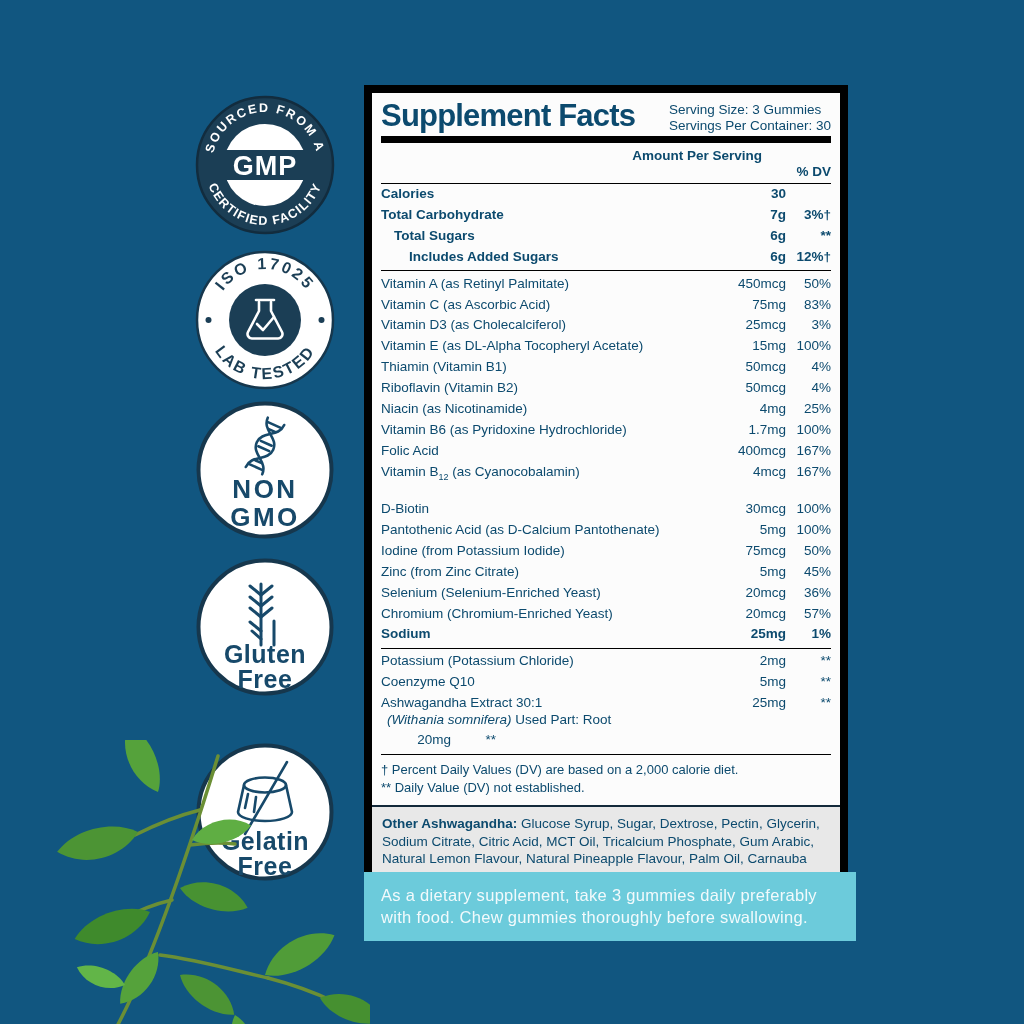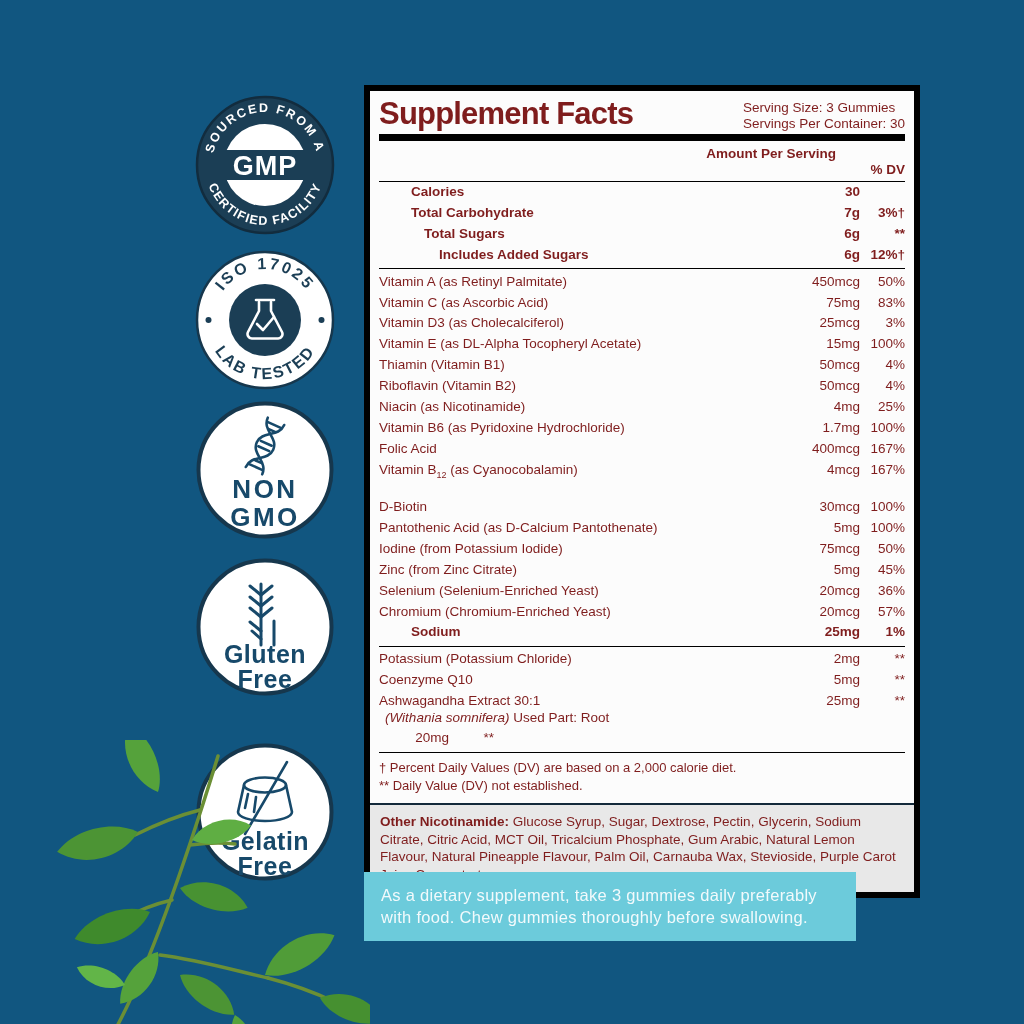--- a/index.html
+++ b/index.html
@@ -4,35 +4,35 @@
 <style>
   html,body{margin:0;padding:0;}
   body{width:1024px;height:1024px;overflow:hidden;font-family:"Liberation Sans",sans-serif;}
   .stage{position:relative;width:1024px;height:1024px;background:#115680;overflow:hidden;}
 
   
   .badge{position:absolute;left:195px;width:140px;height:140px;}
   .badge svg{display:block;}
 
   
-  .panel{position:absolute;left:364px;top:85px;width:556px;box-sizing:border-box;
-         border:6px solid #000000;background:#fcfcfc;color:#7f1d1d;}
+  .panel{position:absolute;left:364px;top:85px;width:484px;box-sizing:border-box;
+         border:8px solid #000000;background:#fcfcfc;color:#0c4a6e;}
   .facts{padding:6px 9px 7px;}
   .title-row{display:flex;justify-content:space-between;align-items:flex-start;}
   .sf-title{font-size:31px;line-height:34px;font-weight:700;letter-spacing:-0.8px;margin:0;}
   .serving{font-size:13.5px;line-height:15.5px;padding-top:3px;white-space:nowrap;}
   .thickbar{height:7px;background:#000;margin-top:3px;}
   .colhead{display:flex;justify-content:flex-end;font-weight:700;font-size:13.5px;padding:5px 0 4px;gap:24px;}
   .colhead .dvh{width:45px;text-align:right;margin-top:16px;}
   .headline{border-top:1.5px solid #000;}
   .frow{display:flex;align-items:flex-start;font-size:13.5px;line-height:14.5px;padding:3.2px 0;}
   .frow .lab{flex:1;}
   .frow .amt{width:70px;text-align:right;}
   .frow .dv{width:45px;text-align:right;}
-  .frow.b{font-weight:700;margin-left:32px;}
+  .frow.b{font-weight:700;}
   .frow.gap{margin-top:12px;}
   .ind1 .lab{padding-left:13px;}
   .ind2 .lab{padding-left:28px;}
   .rule{border-top:1.5px solid #000;margin:2.5px 0;}
   .frow sub{font-size:9px;}
   .subline{font-weight:400;padding:2px 0 0 6px;}
   .footnotes{font-size:13px;line-height:17.5px;padding:4px 0 2px;}
   .other-box{background:#e8e8e8;border-top:2px solid #13293a;padding:8px 10px 9px;
              font-size:13.5px;line-height:17.5px;}
   .other-box .obl{font-weight:700;}
@@ -316,21 +316,21 @@
           <div class="rule"></div>
         </div>
 
       <div class="footnotes">
         <div>† Percent Daily Values (DV) are based on a 2,000 calorie diet.</div>
         <div>** Daily Value (DV) not established.</div>
       </div>
     </div>
 
     <div class="other-box">
-      <span class="obl">Other Nicotinamide:</span><span> Glucose Syrup, Sugar, Dextrose, Pectin, Glycerin, Sodium Citrate, Citric Acid, MCT Oil, Tricalcium Phosphate, Gum Arabic, Natural Lemon Flavour, Natural Pineapple Flavour, Palm Oil, Carnauba Wax, Stevioside, Purple Carot Juice Concentrate.</span>
+      <span class="obl">Other Ashwagandha:</span><span> Glucose Syrup, Sugar, Dextrose, Pectin, Glycerin, Sodium Citrate, Citric Acid, MCT Oil, Tricalcium Phosphate, Gum Arabic, Natural Lemon Flavour, Natural Pineapple Flavour, Palm Oil, Carnauba Wax, Stevioside, Purple Carot Juice Concentrate.</span>
     </div>
   </div>
 
   <div class="bluebox">
     <span>As a dietary supplement, take 3 gummies daily preferably with food. Chew gummies thoroughly before swallowing.</span>
   </div>
 
 </div>
 
 </body></html>

